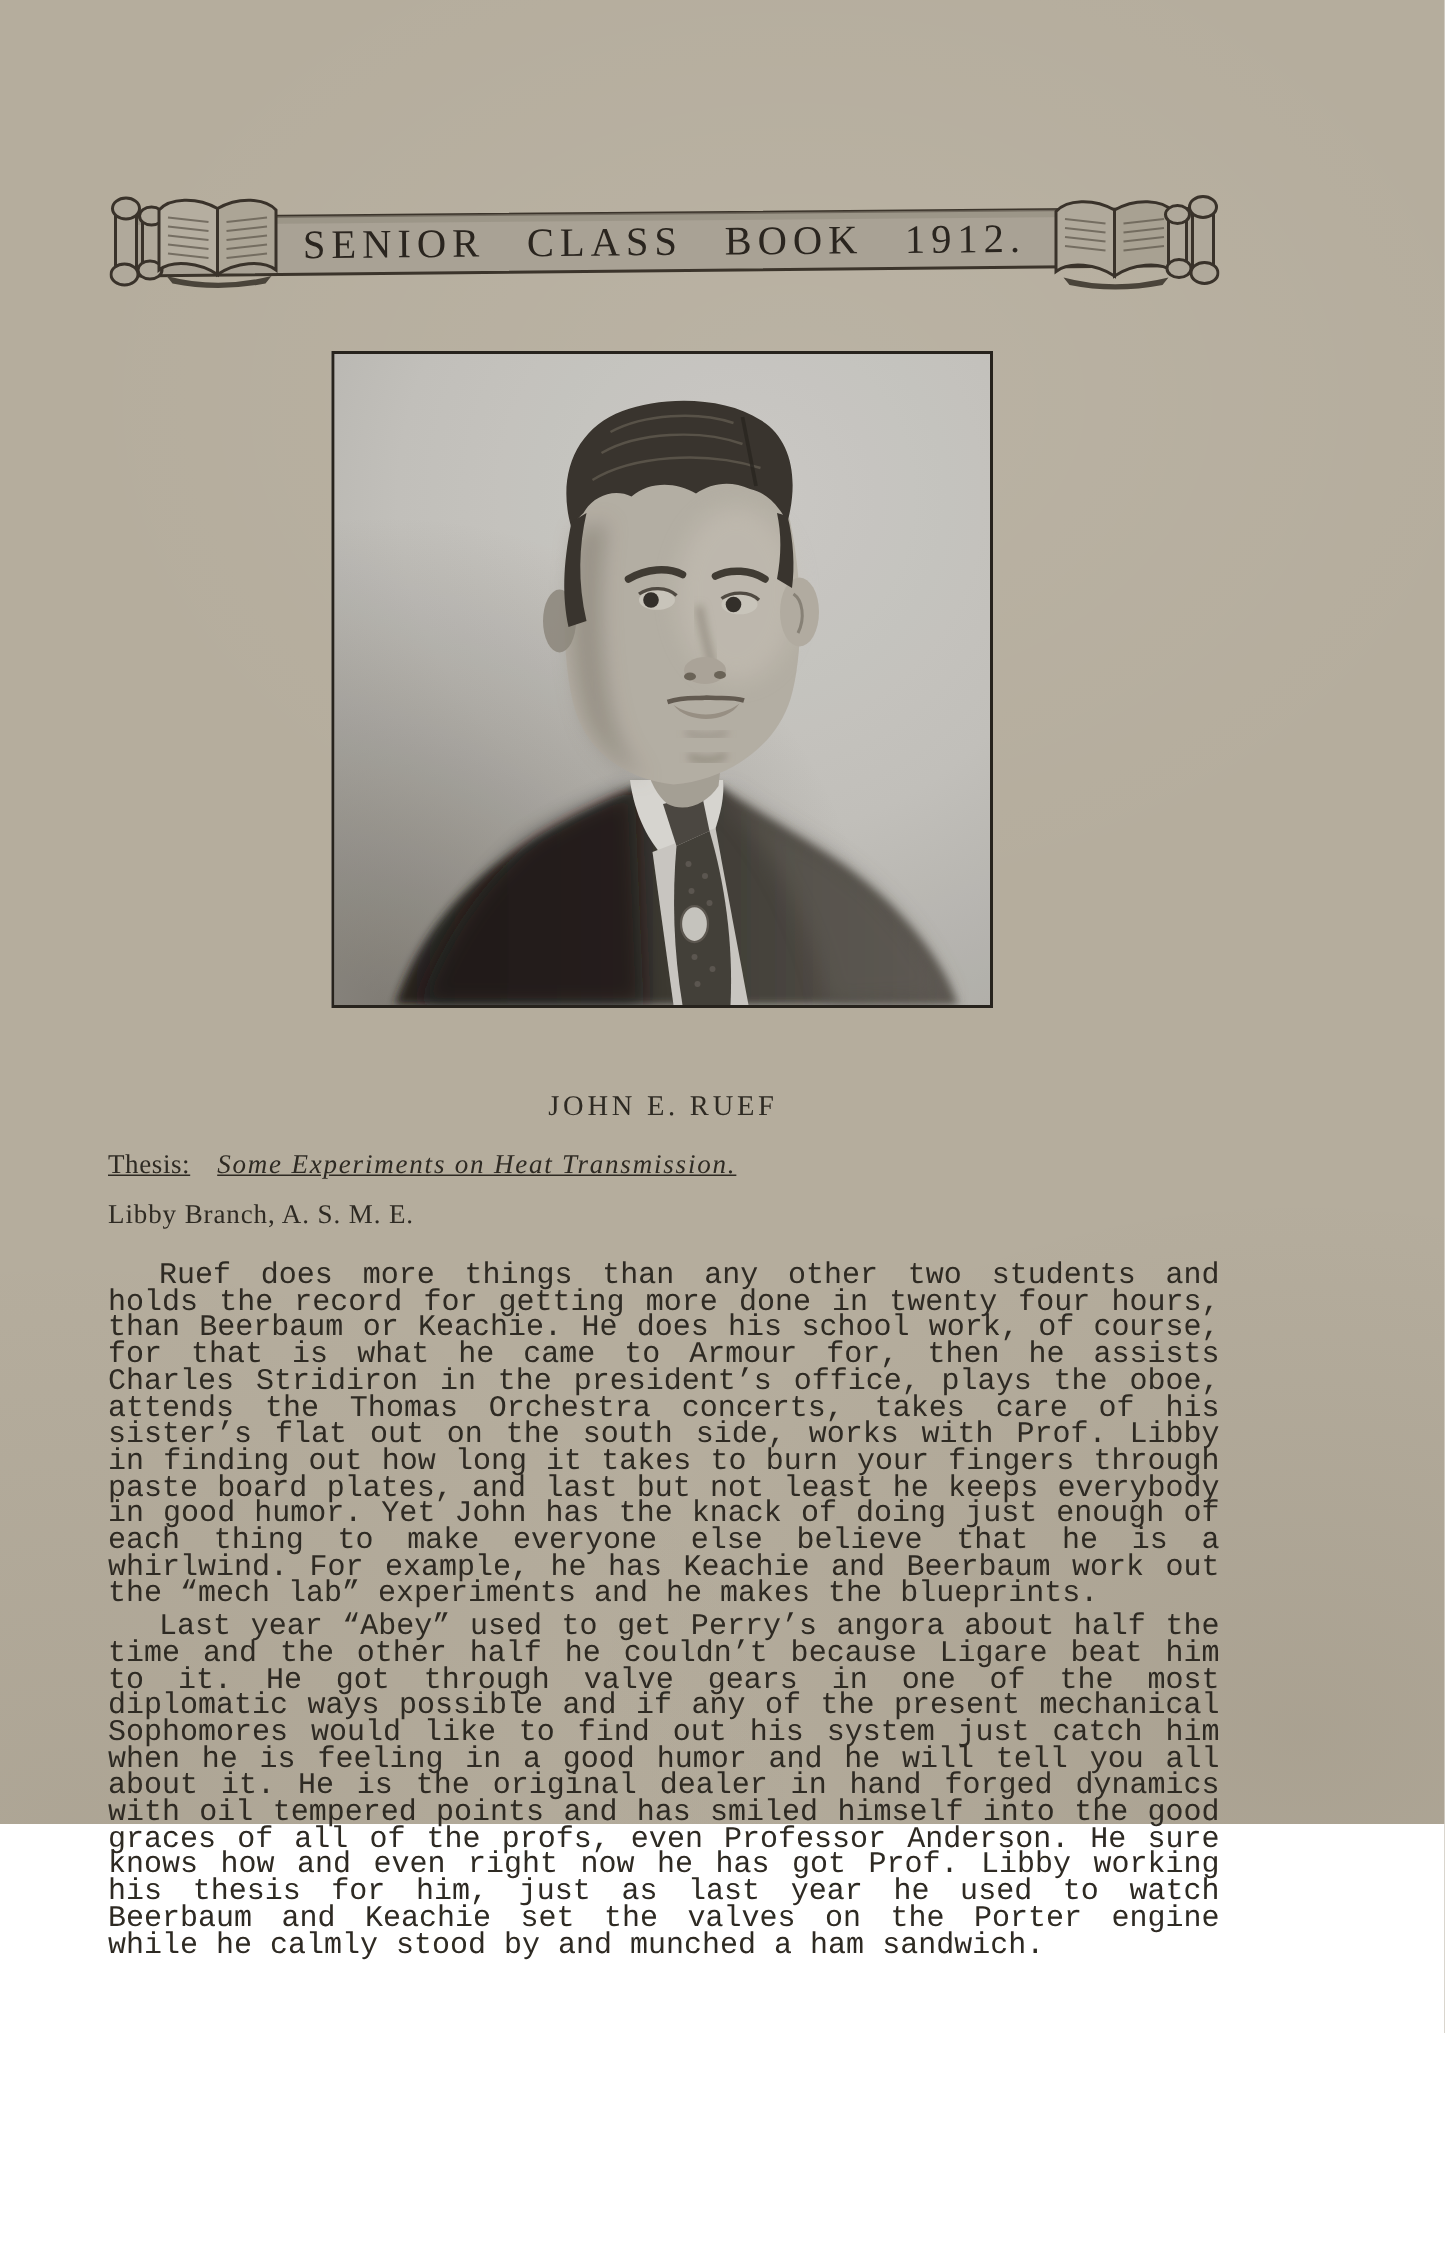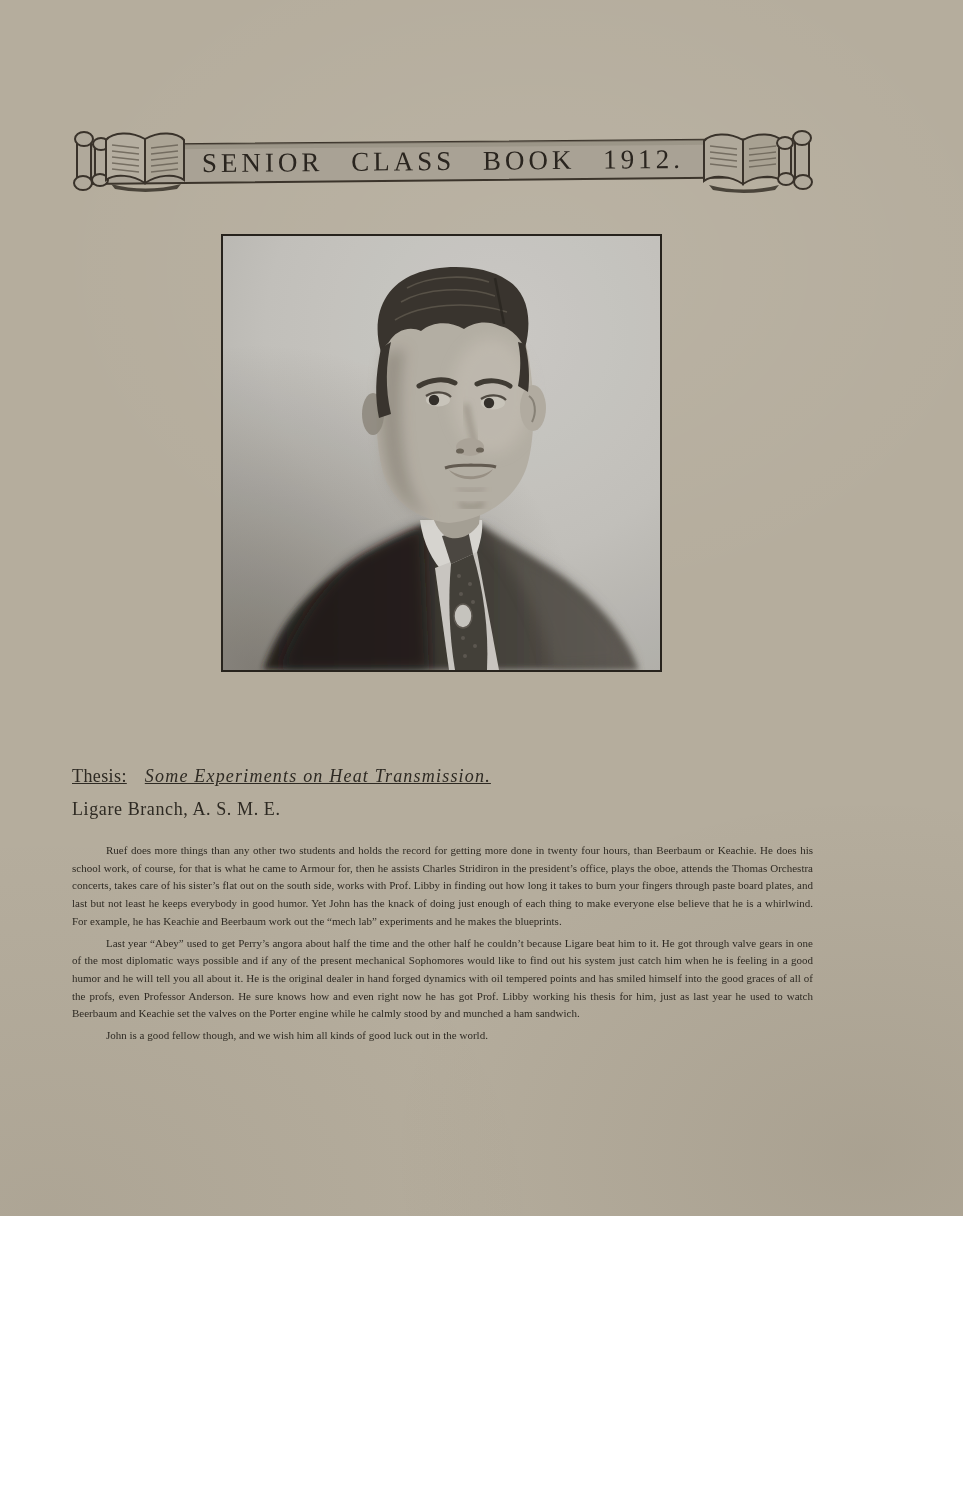--- a/index.html
+++ b/index.html
@@ -48,22 +48,23 @@
   }
   .thesis-title {
     font-style: italic; margin-left: 18px; letter-spacing: 1.2px;
   }
   .affiliation-line {
     position: absolute; left: 72px; top: 799px; width: 741px;
     font-size: 18px; letter-spacing: 0.6px;
   }
   .biography {
     position: absolute; left: 72px; top: 842px; width: 741px;
-    font-size: 11px; line-height: 17.7px;
+    font-size: 20px; line-height: 17.7px;
     text-align: justify;
+    font-family: Liberation Mono, monospace;
   }
   .biography p {
     margin: 0 0 4px 0;
     text-indent: 34px;
   }
   .page-number {
     position: absolute; left: 222px; top: 1292px; width: 440px;
     text-align: center; font-size: 17px; letter-spacing: 1.5px;
   }
 </style>
@@ -235,27 +236,27 @@
         <path d="M222,232 C234,228 241,230 248,229 C255,230 264,228 273,231" stroke="#5d554a" stroke-width="3" fill="none"></path>
         <path d="M226,234 C240,243 258,242 270,233 C262,246 236,247 226,234 Z" fill="#958d80"></path>
         <path d="M234,252 C242,256 254,256 262,252" stroke="#8a8376" stroke-width="2.5" fill="none" filter="url(#soft)"></path>
       </g>
       <path d="M236,268 C244,272 254,272 261,267" stroke="#7e7768" stroke-width="3" fill="none" filter="url(#soft)"></path>
 
       <rect width="437" height="434" fill="#c3c1bc" opacity="0.05"></rect>
     </svg>
   </div>
 
+  <h1 class="student-name">JOHN E. RUEF</h1>
 
   <div class="thesis-line">
     <span>Thesis:</span><span class="thesis-title">Some Experiments on Heat Transmission.</span>
   </div>
 
-  <div class="affiliation-line">Ligare Branch, A. S. M. E.</div>
+  <div class="affiliation-line">Libby Branch, A. S. M. E.</div>
 
   <div class="biography">
     <p>Ruef does more things than any other two students and holds the record for getting more done in twenty four hours, than Beerbaum or Keachie.  He does his school work, of course, for that is what he came to Armour for, then he assists Charles Stridiron in the president’s office, plays the oboe, attends the Thomas Orchestra concerts, takes care of his sister’s flat out on the south side, works with Prof. Libby in finding out how long it takes to burn your fingers through paste board plates, and last but not least he keeps everybody in good humor.  Yet John has the knack of doing just enough of each thing to make everyone else believe that he is a whirlwind.  For example, he has Keachie and Beerbaum work out the “mech lab” experiments and he makes the blueprints.</p>
     <p>Last year “Abey” used to get Perry’s angora about half the time and the other half he couldn’t because Ligare beat him to it.  He got through valve gears in one of the most diplomatic ways possible and if any of the present mechanical Sophomores would like to find out his system just catch him when he is feeling in a good humor and he will tell you all about it.  He is the original dealer in hand forged dynamics with oil tempered points and has smiled himself into the good graces of all of the profs, even Professor Anderson.  He sure knows how and even right now he has got Prof. Libby working his thesis for him, just as last year he used to watch Beerbaum and Keachie set the valves on the Porter engine while he calmly stood by and munched a ham sandwich.</p>
-    <p>John is a good fellow though, and we wish him all kinds of good luck out in the world.</p>
   </div>
 
 
 </div>
 
 </body></html>

